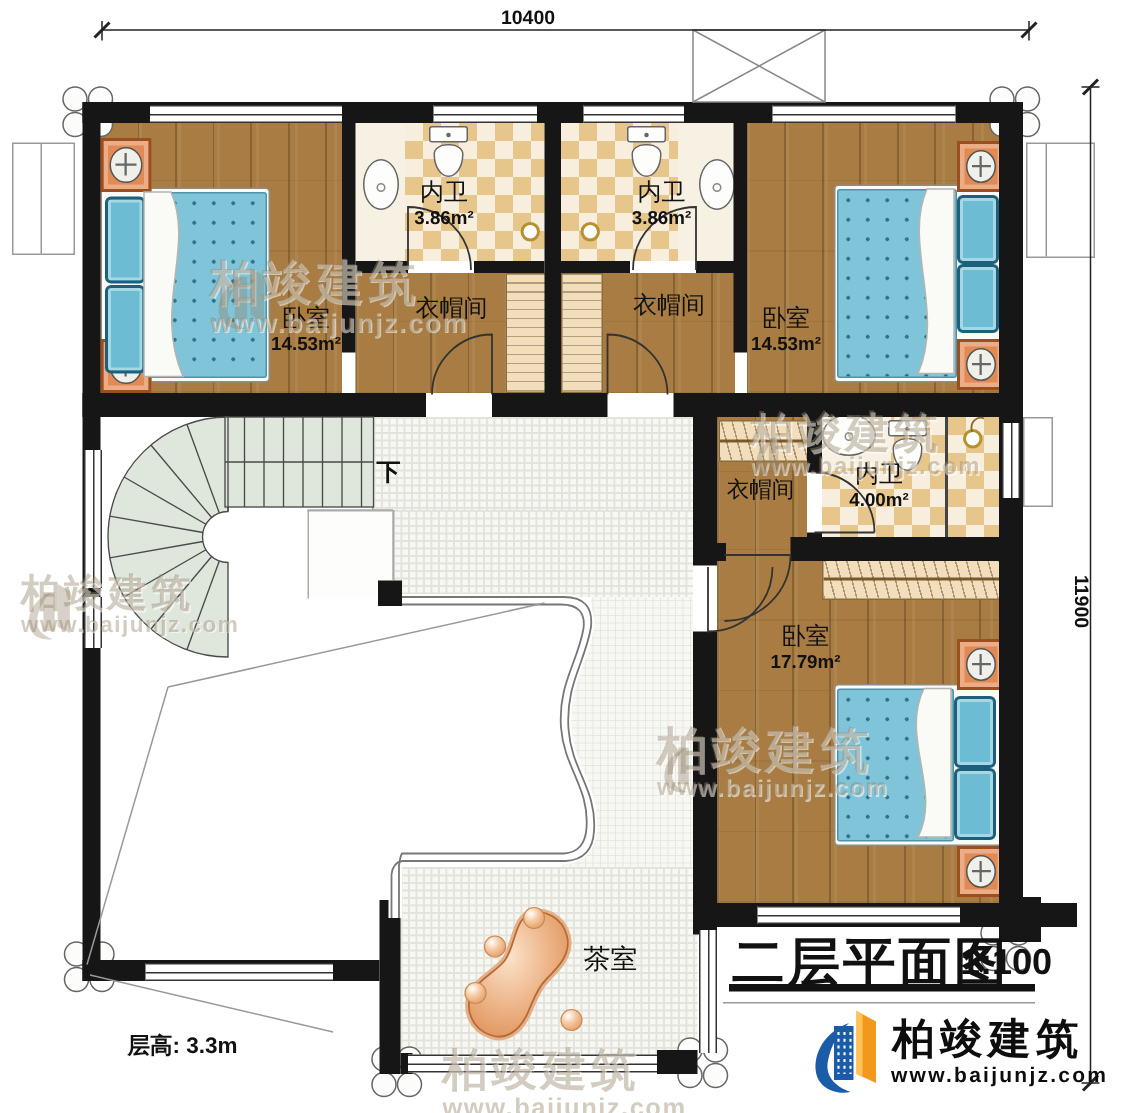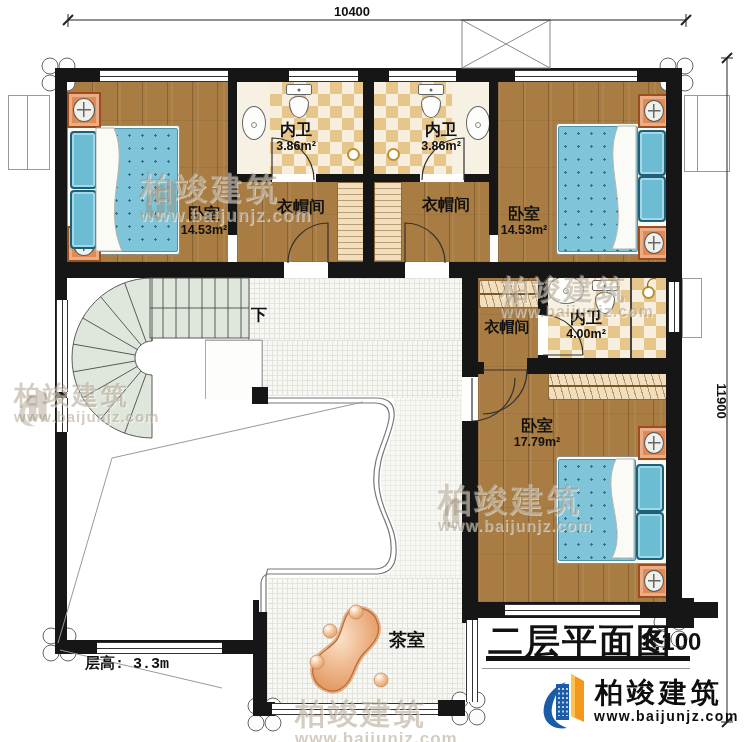--- a/index.html
+++ b/index.html
@@ -57,21 +57,21 @@
     border-radius:45% 45% 50% 50%/30% 30% 68% 68%;}
   .sink{position:absolute;z-index:3;background:#fdfdfb;border:1px solid #666;border-radius:50%;}
   .sink:after{content:"";position:absolute;left:50%;top:55%;width:4px;height:4px;border:1px solid #888;
     border-radius:50%;transform:translate(-50%,-50%);}
   .drain{position:absolute;z-index:3;width:9px;height:9px;background:#fff;
     border:2px solid #b8912f;border-radius:50%;}
   .divider{position:absolute;z-index:3;background:#444;}
   
   .rlabel{position:absolute;z-index:9;transform:translate(-50%,-50%);text-align:center;
     color:#111;white-space:nowrap;line-height:1.15;}
-  .rname{font-size:16px;font-weight:bold;}
+  .rname{font-size:16px;font-weight:normal;}
   .rname.big{font-size:18px;}
   .rarea{font-size:12.5px;font-weight:bold;}
   .downlab{position:absolute;z-index:9;font-size:16px;font-weight:bold;color:#111;}
   .dim{position:absolute;z-index:9;font-size:13px;font-weight:bold;color:#111;}
   .infoline{position:absolute;z-index:9;font-size:15px;font-weight:bold;color:#111;white-space:nowrap;}
   .title-text{position:absolute;z-index:9;font-size:35px;font-weight:bold;color:#111;letter-spacing:2px;}
   .title-scale{position:absolute;z-index:9;font-size:24px;font-weight:bold;color:#111;}
   .title-rule{position:absolute;z-index:9;background:#111;}
   .title-rule2{position:absolute;z-index:9;background:#999;}
   .brand-name{position:absolute;z-index:9;font-size:28px;font-weight:bold;color:#0d0d0d;letter-spacing:4px;}
@@ -386,21 +386,21 @@
   </div>
   <div class="rlabel" style="left:537px;top:433px;">
     <div class="rname">卧室</div>
     <div class="rarea">17.79m²</div>
   </div>
   <div class="rlabel" style="left:407px;top:640px;">
     <div class="rname big">茶室</div>
   </div>
   <div class="downlab" style="left:251px;top:305px;">下</div>
 
-  <div class="infoline" style="left:85px;top:654px;font-family:Liberation Mono, monospace;">
+  <div class="infoline" style="left:85px;top:688px;">
     <span>层高:</span>
     <span>3.3m</span>
   </div>
 
   <div class="title-text" style="left:488px;top:618px;">二层平面图</div>
   <div class="title-scale" style="left:640px;top:628px;">1:100</div>
   <div class="title-rule" style="left:486px;top:656px;width:204px;height:5px;"></div>
   <div class="title-rule2" style="left:482px;top:668px;width:208px;height:1px;"></div>
 
   <svg class="abs" style="left:536px;top:670px;z-index:9;" width="56" height="60" viewBox="0 0 56 60">

